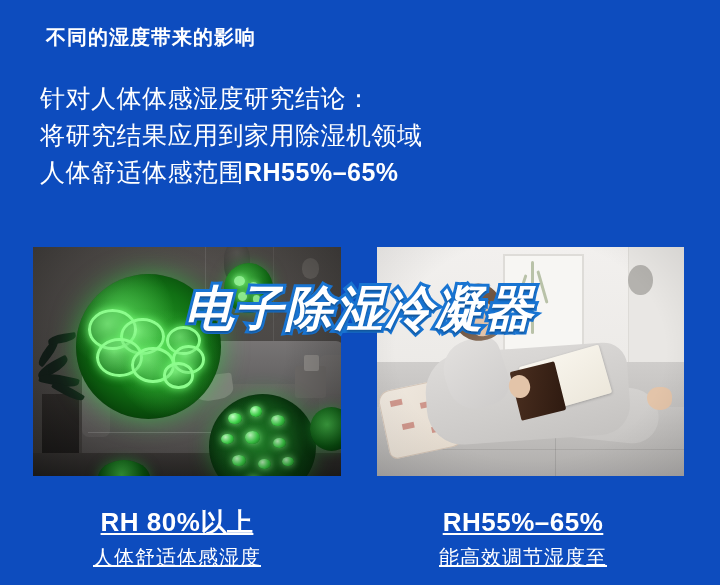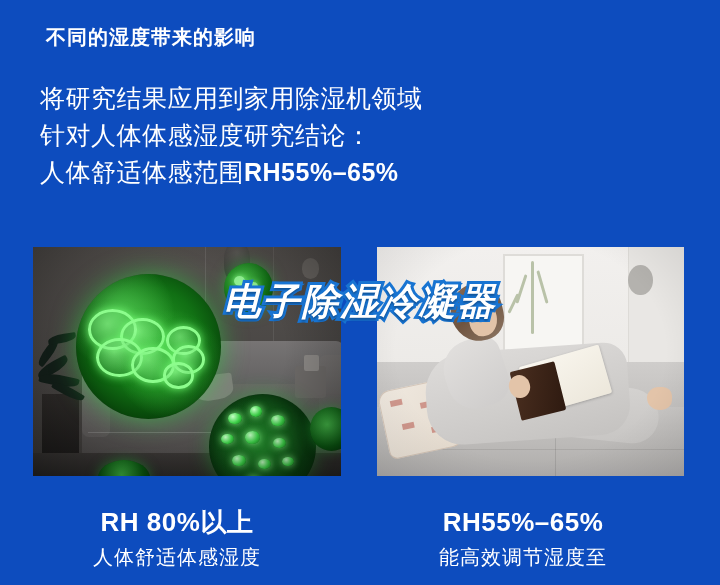--- a/index.html
+++ b/index.html
@@ -160,44 +160,44 @@
   .br-hand{position:absolute;left:43%;top:56%;width:7%;height:10%;
      background:#e3c4a9;border-radius:48%;transform:rotate(-14deg);}
   .br-foot{position:absolute;right:4%;top:61%;width:8%;height:10%;
      background:#e3c4a9;border-radius:50% 40% 45% 55%;}
   .br-vig{position:absolute;inset:0;
      background:radial-gradient(ellipse at 50% 45%,rgba(0,0,0,0) 62%,rgba(0,0,0,.10) 100%);}
 
   
   .watermark{
     position:absolute;left:0;right:0;top:277px;text-align:center;
-    font-size:37px;font-weight:bold;font-style:italic;
+    font-size:48px;font-weight:bold;font-style:italic;
     color:#ffffff;letter-spacing:2px;white-space:nowrap;
     -webkit-text-stroke:6px #1874d2;
     paint-order:stroke fill;
     text-shadow:0 2px 2px rgba(0,0,0,.28);
   }
 
   
-  .caption{position:absolute;top:506px;width:342px;text-align:center;color:#fff;}
+  .caption{position:absolute;top:506px;width:342px;text-align:center;color:#fff;text-decoration:underline;}
   #caption-left{left:6px;}
   #caption-right{left:352px;}
   .cap-title{font-size:26px;font-weight:bold;letter-spacing:.5px;line-height:32px;}
   .cap-sub{font-size:20px;font-weight:400;letter-spacing:1px;line-height:30px;margin-top:4px;}
 </style>
 </head>
 <body>
 
 <div id="root">
 
   <div class="headline">不同的湿度带来的影响</div>
 
   <div class="bodycopy">
+    <div class="line">针对人体体感湿度研究结论：</div>
     <div class="line">将研究结果应用到家用除湿机领域</div>
-    <div class="line">针对人体体感湿度研究结论：</div>
     <div class="line"><span>人体舒适体感范围</span><span class="b">RH55%–65%</span></div>
   </div>
 
   <div class="photo" id="photo-left">
     <div class="dark-room">
       <div class="dr-wallsplit"></div>
       <div class="dr-wallsplit2"></div>
       <div class="dr-knob"></div>
       <div class="dr-lampcord"></div>
       <div class="dr-lamp"></div>

